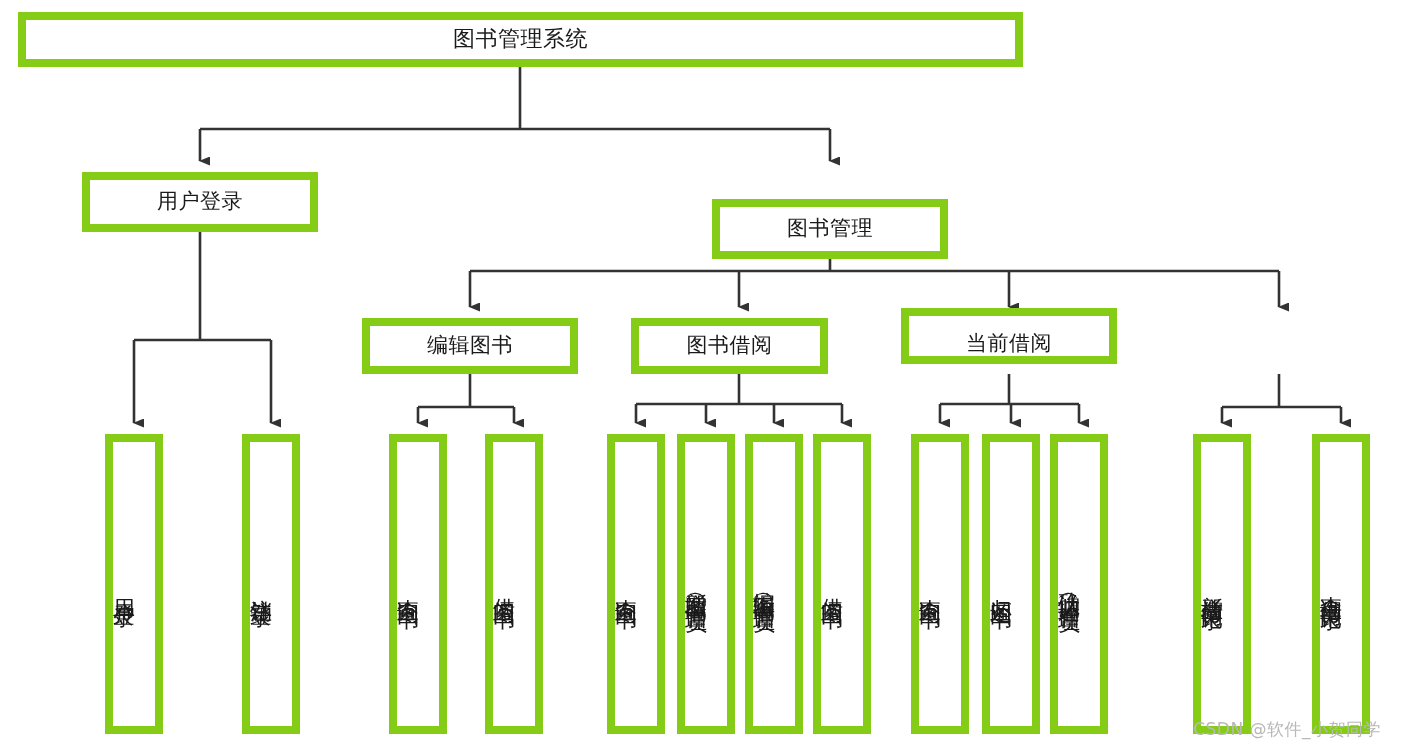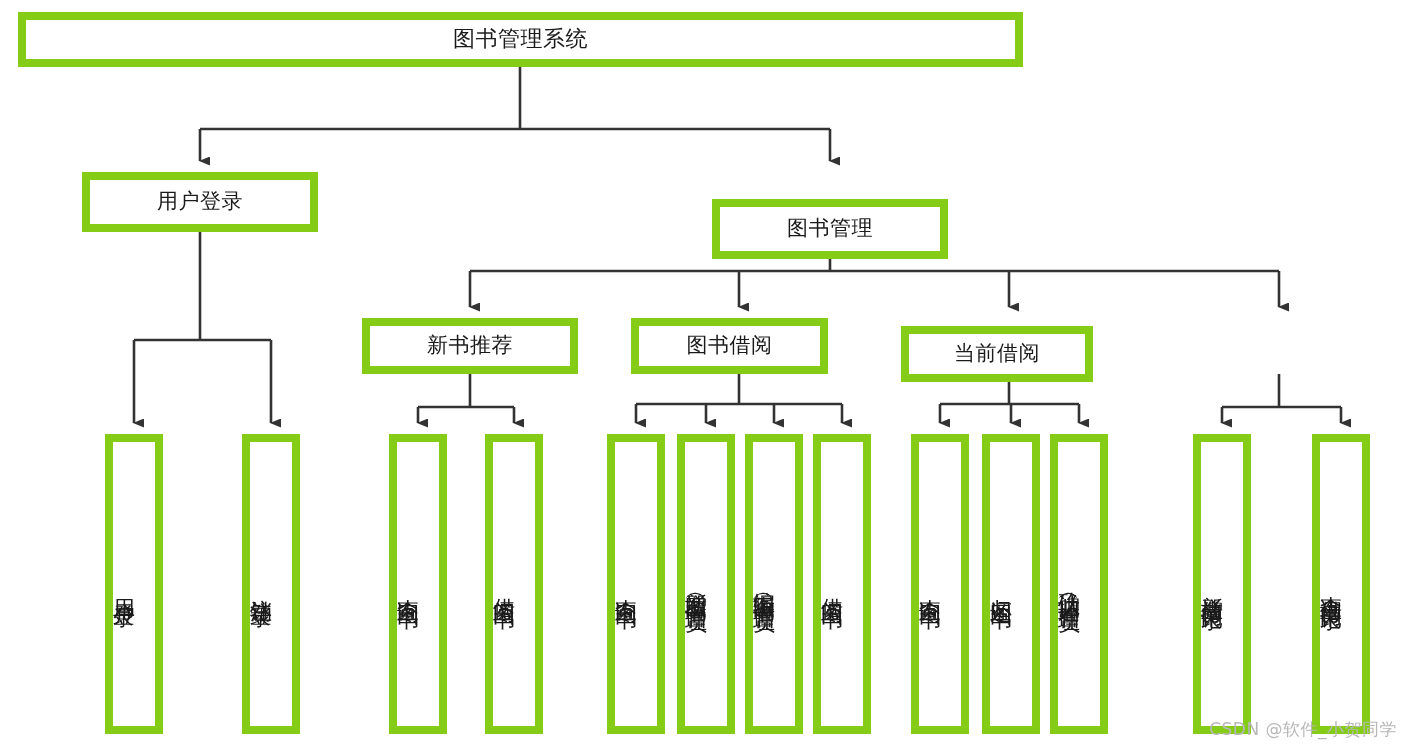--- a/index.html
+++ b/index.html
@@ -56,21 +56,21 @@
     text-orientation: upright;
     font-size: 22px;
     letter-spacing: 3px;
     line-height: 1;
   }
   .node.root .node-label {
     font-size: 22px;
   }
   #watermark {
     position: absolute;
-    right: 8px;
+    right: 24px;
     bottom: 6px;
     font-family: "DejaVu Sans", "Liberation Sans", sans-serif;
     font-size: 17px;
     color: #b8b8b8;
     white-space: nowrap;
     z-index: 5;
     letter-spacing: 0.5px;
   }
 </style>
 </head>
@@ -128,28 +128,28 @@
 
   <div class="node horizontal" style="left:82px; top:172px; width:236px; height:60px;">
     <span class="node-label">用户登录</span>
   </div>
 
   <div class="node horizontal" style="left:712px; top:172px; width:236px; height:60px;margin-top:27px;">
     <span class="node-label">图书管理</span>
   </div>
 
   <div class="node horizontal" style="left:362px; top:318px; width:216px; height:56px;">
-    <span class="node-label">新书推荐</span>
+    <span class="node-label">编辑图书</span>
   </div>
 
   <div class="node horizontal" style="left:631px; top:318px; width:197px; height:56px;">
     <span class="node-label">图书借阅</span>
   </div>
 
-  <div class="node horizontal" style="left:901px; top:326px; width:192px; height:56px;">
+  <div class="node horizontal" style="left:901px; top:308px; width:216px; height:56px;align-items:flex-end;">
     <span class="node-label">当前借阅</span>
   </div>
 
 
   <div class="node vertical" style="left:105px; top:434px; width:58px; height:300px;">
     <span class="node-label">用户登录</span>
   </div>
 
   <div class="node vertical" style="left:242px; top:434px; width:58px; height:300px;">
     <span class="node-label">注销登录</span>

